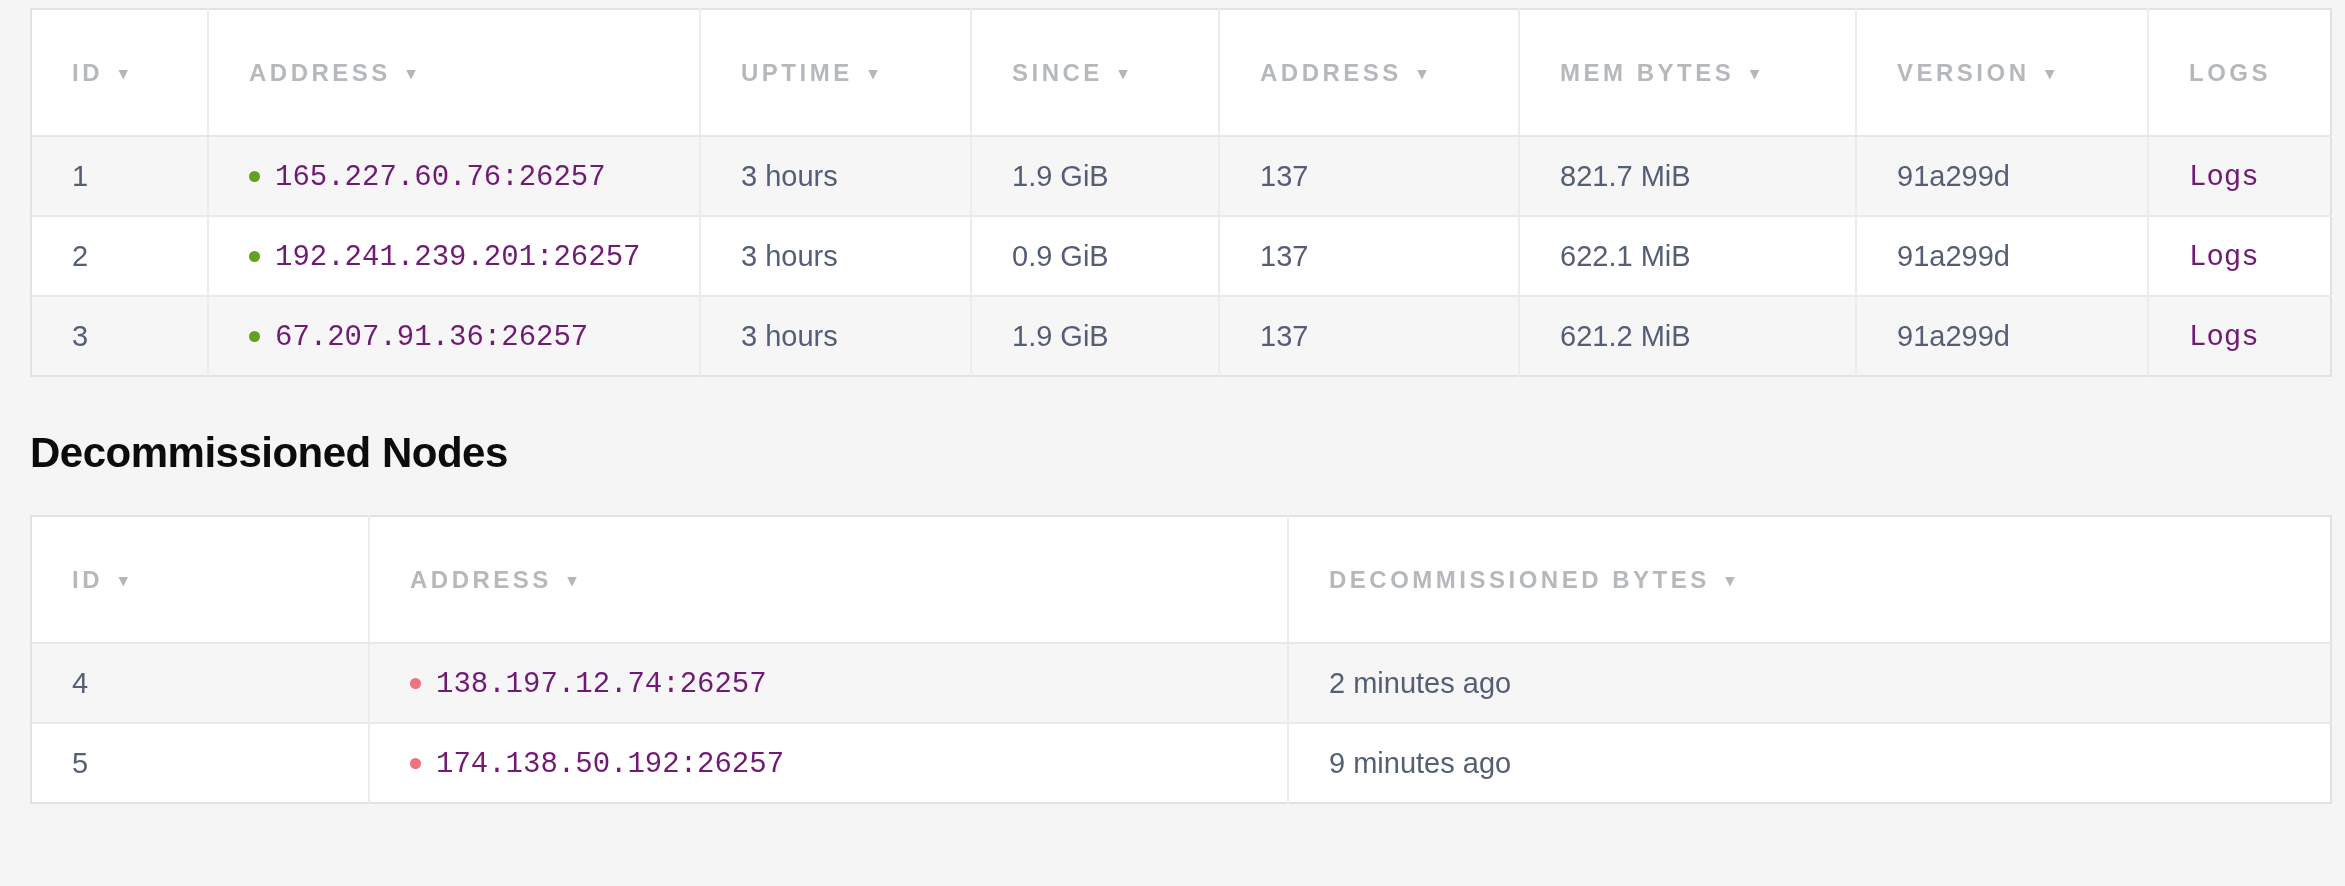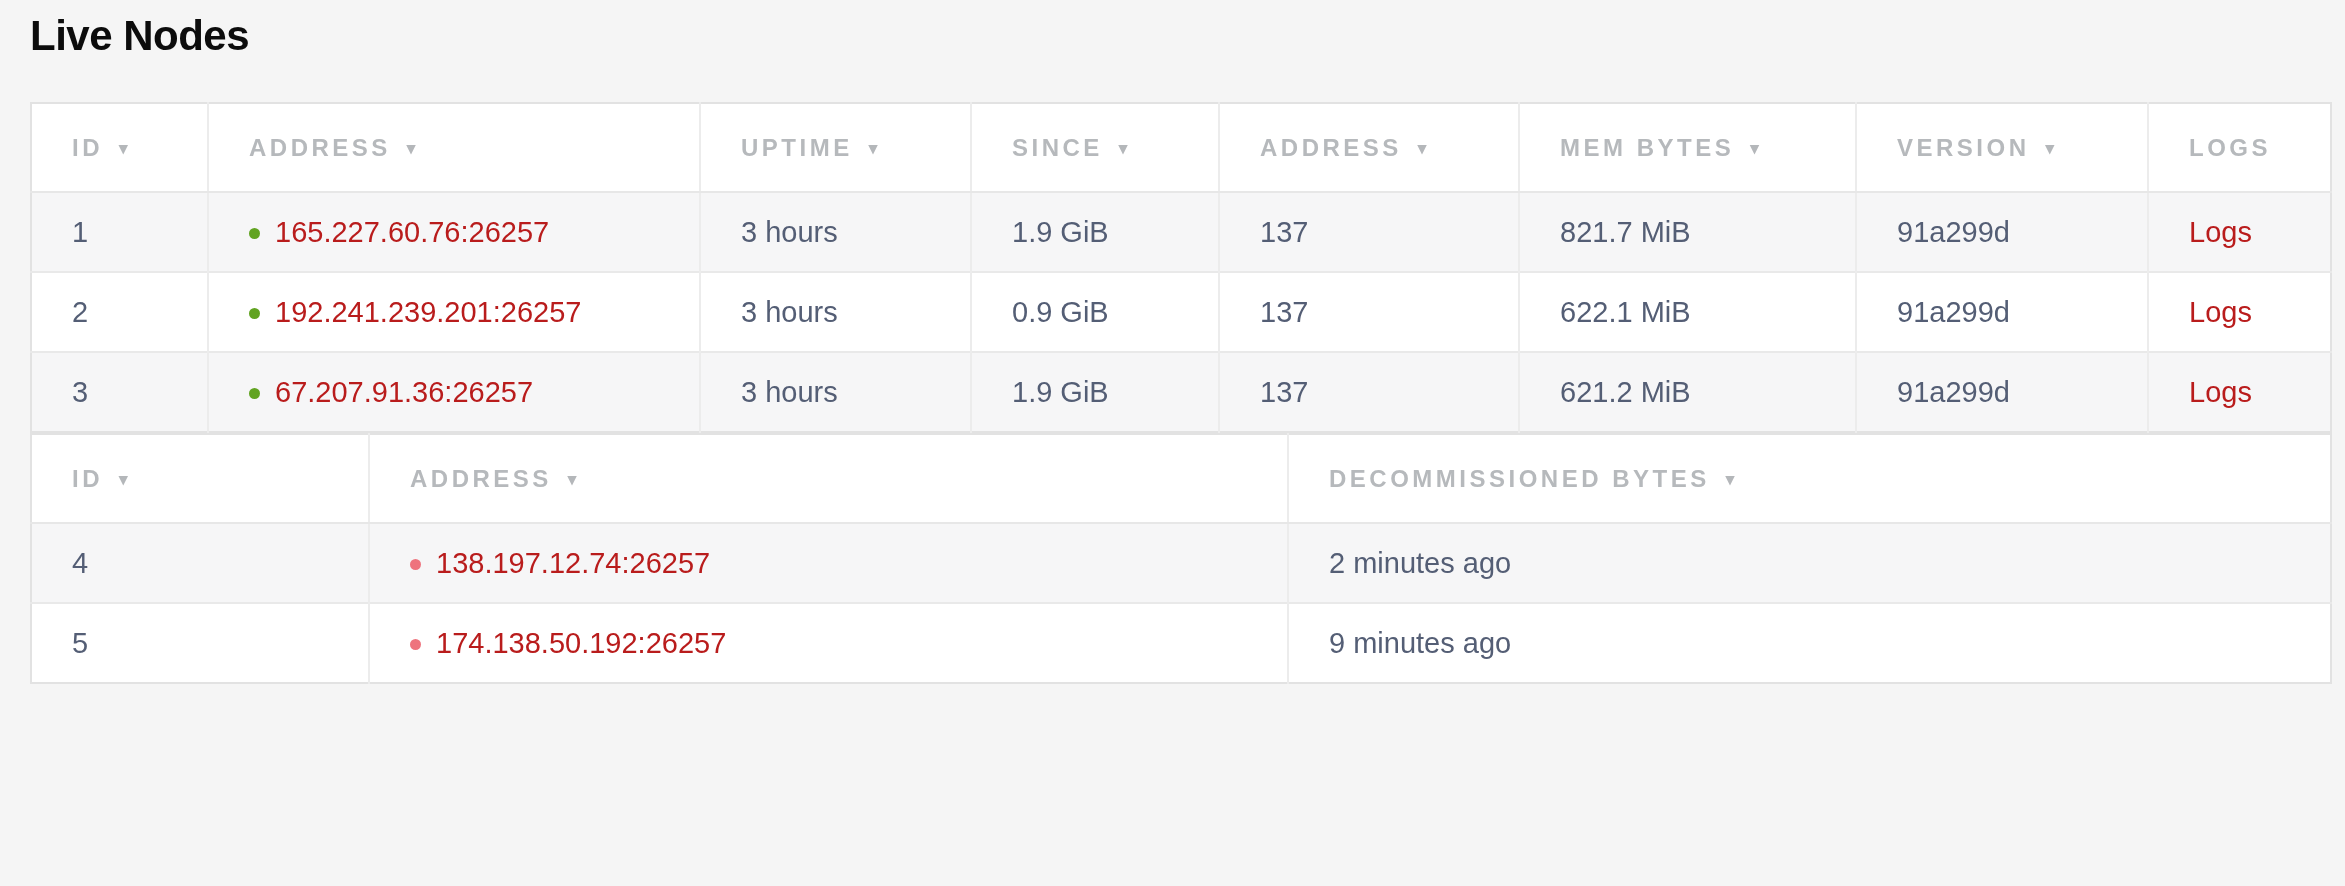--- a/index.html
+++ b/index.html
@@ -32,21 +32,21 @@
     border-right: 2px solid #ececec;
     text-align: left;
     vertical-align: middle;
     padding: 0 10px 0 40px;
     overflow: hidden;
     white-space: nowrap;
   }
   table.nodes th:last-child, table.nodes td:last-child { border-right: none; }
 
   table.nodes thead th {
-    height: 89px;
+    height: 127px;
     background: #ffffff;
     border-bottom: 2px solid #e7e7e7;
     font-size: 24px;
     font-weight: 700;
     color: #b6b9bc;
     letter-spacing: 3.5px;
     cursor: pointer;
   }
   .sort-arrow {
     display: inline-block;
@@ -60,23 +60,24 @@
   table.nodes tbody td {
     height: 80px;
     font-size: 29px;
     color: #545e75;
   }
   table.nodes tbody tr:nth-child(odd) td { background: #f6f6f7; }
   table.nodes tbody tr:nth-child(even) td { background: #ffffff; }
   table.nodes tbody tr + tr td { border-top: 2px solid #e9e9e9; }
 
   a.node-link, a.logs-link {
-    color: #b91c1c;
+    color: #701a75;
     text-decoration: none;
     cursor: pointer;
+    font-family: Liberation Mono, monospace;
   }
 
   .status-dot {
     display: inline-block;
     width: 11px; height: 11px;
     border-radius: 50%;
     margin-right: 15px;
     vertical-align: 3px;
   }
   .dot-live { background: #61a321; }
@@ -89,21 +90,20 @@
   .col-l-version { width: 292px; } .col-l-logs { width: 183px; }
   
   .col-d-id { width: 338px; } .col-d-address { width: 919px; }
   .col-d-since { width: 1043px; }
 </style>
 </head>
 <body>
 
 <div class="page">
 
-  <h1 class="section-title title-live">Live Nodes</h1>
 
   <table class="nodes">
     <colgroup>
       <col class="col-l-id">
         <col class="col-l-address">
         <col class="col-l-uptime">
         <col class="col-l-bytes">
       <col class="col-l-replicas">
         <col class="col-l-mem">
         <col class="col-l-version">
@@ -148,20 +148,21 @@
         <td>3 hours</td>
         <td>1.9 GiB</td>
         <td>137</td>
         <td>621.2 MiB</td>
         <td>91a299d</td>
         <td><a class="logs-link">Logs</a></td>
       </tr>
     </tbody>
   </table>
 
+  <h1 class="section-title title-decommissioned">Decommissioned Nodes</h1>
 
   <table class="nodes">
     <colgroup>
       <col class="col-d-id">
         <col class="col-d-address">
         <col class="col-d-since">
     </colgroup>
     <thead>
       <tr>
         <th><span>ID</span><span class="sort-arrow">▾</span></th>

